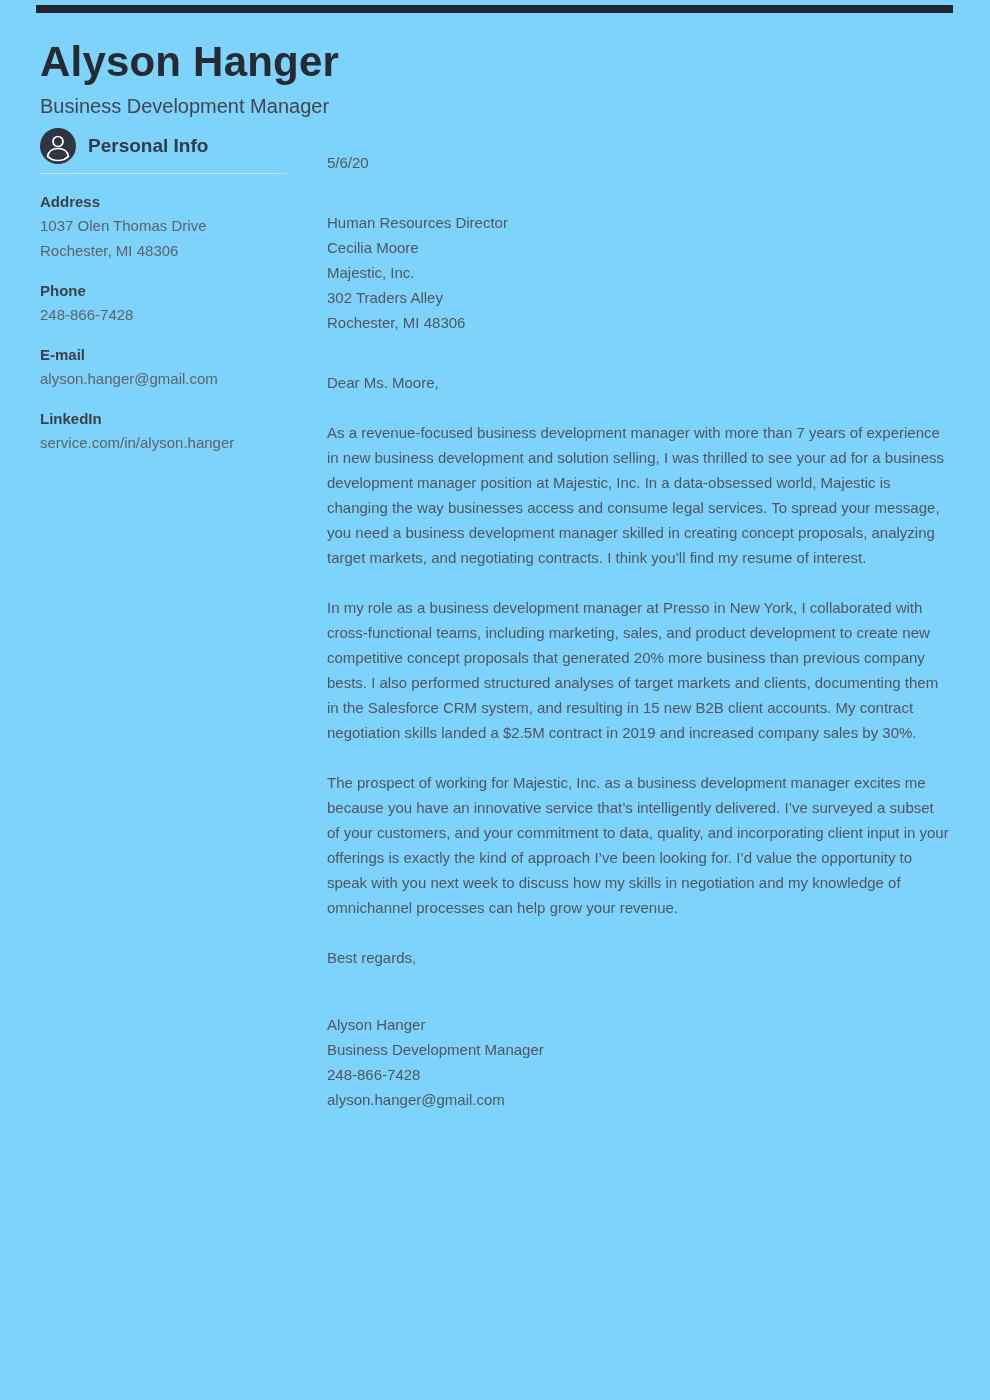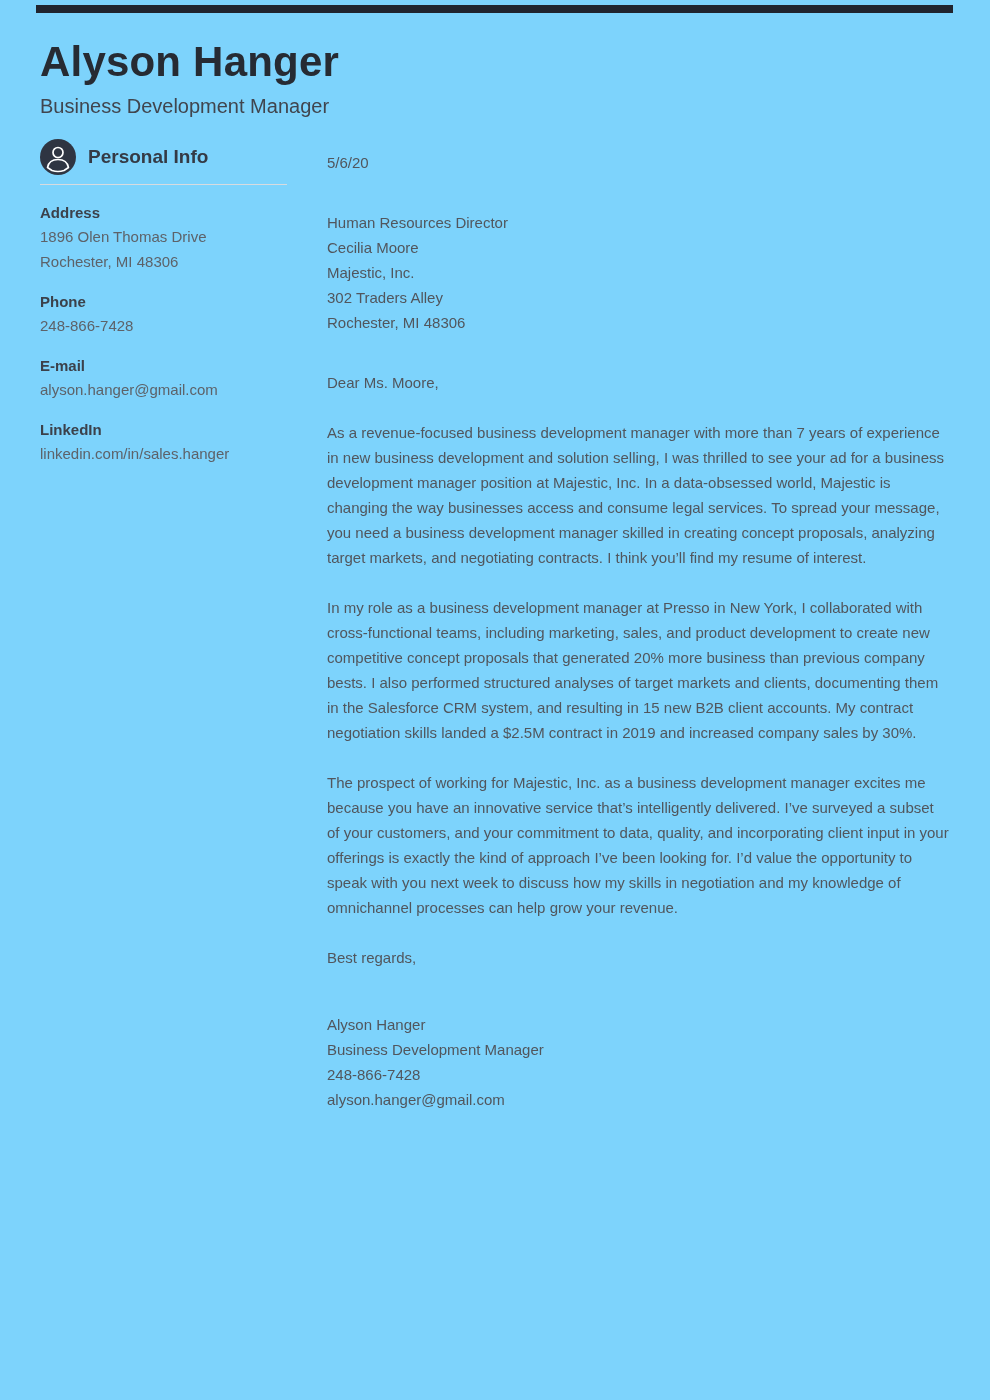--- a/index.html
+++ b/index.html
@@ -34,21 +34,21 @@
   }
   .job-title {
     margin-top: 10px;
     font-size: 20px;
     line-height: 24px;
     color: #40454e;
   }
   .sidebar {
     position: absolute;
     left: 40px;
-    top: 139px;
+    top: 128px;
     width: 247px;
   }
   .sidebar-header {
     display: flex;
     align-items: center;
     gap: 12px;
   }
   .sidebar-icon {
     width: 36px;
     height: 36px;
@@ -111,37 +111,37 @@
           <circle cx="18" cy="13.5" r="5" fill="none" stroke="#ffffff" stroke-width="1.7"></circle>
           <path d="M7.5 28.5 Q9 20.5 18 20.5 Q27 20.5 28.5 28.5 L24 31.5 Q18 33.5 12 31.5 Z" fill="none" stroke="#ffffff" stroke-width="1.6" stroke-linejoin="round"></path>
         </svg>
       </span>
       <span class="sidebar-heading">Personal Info</span>
     </div>
     <div class="sidebar-divider"></div>
 
     <div class="side-section">
       <div class="side-label">Address</div>
-      <div class="side-value">1896 Olen Thomas Drive</div>
+      <div class="side-value">1037 Olen Thomas Drive</div>
       <div class="side-value">Rochester, MI 48306</div>
     </div>
 
     <div class="side-section">
       <div class="side-label">Phone</div>
       <div class="side-value">248-866-7428</div>
     </div>
 
     <div class="side-section">
       <div class="side-label">E-mail</div>
       <div class="side-value">alyson.hanger@gmail.com</div>
     </div>
 
     <div class="side-section">
       <div class="side-label">LinkedIn</div>
-      <div class="side-value">linkedin.com/in/sales.hanger</div>
+      <div class="side-value">service.com/in/alyson.hanger</div>
     </div>
   </div>
 
   <div class="main">
     <div class="date-line">5/6/20</div>
 
     <div class="recipient-block">
       <div>Human Resources Director</div>
       <div>Cecilia Moore</div>
       <div>Majestic, Inc.</div>

